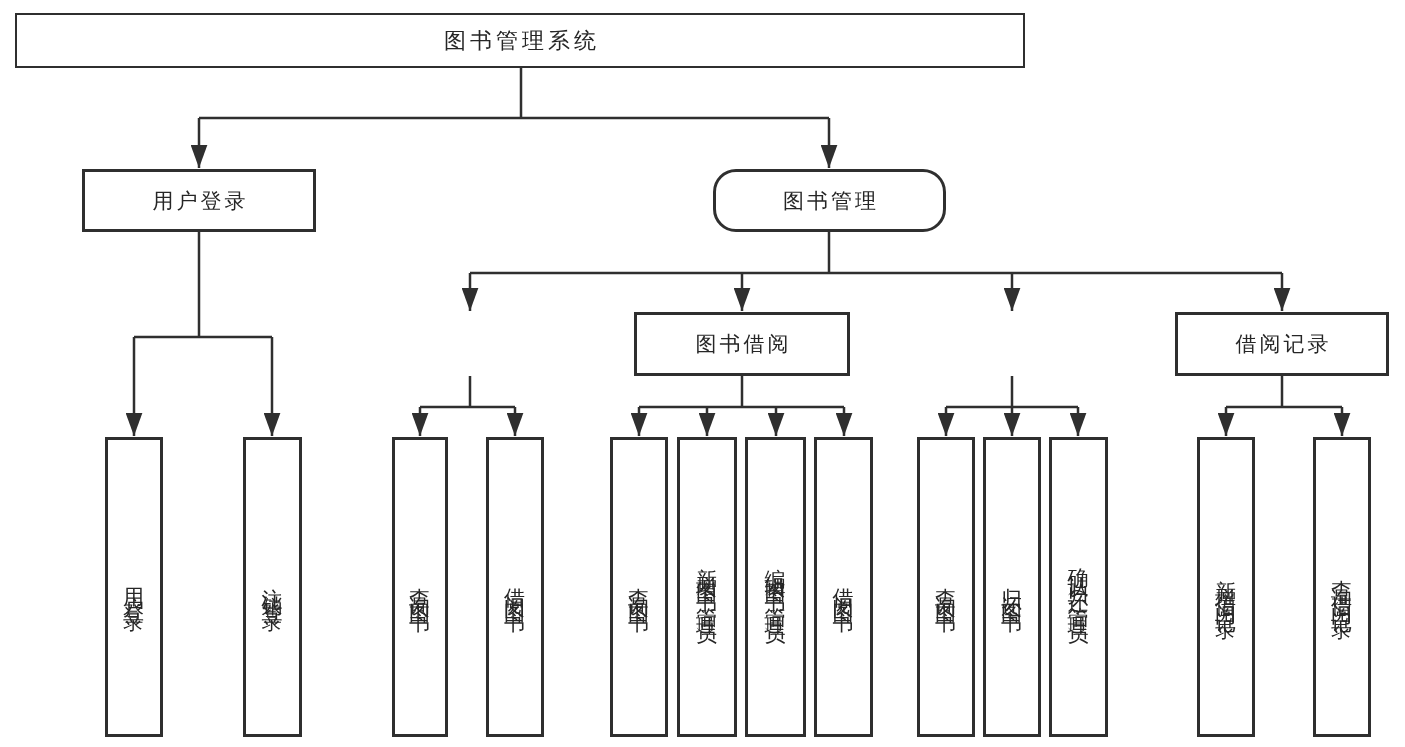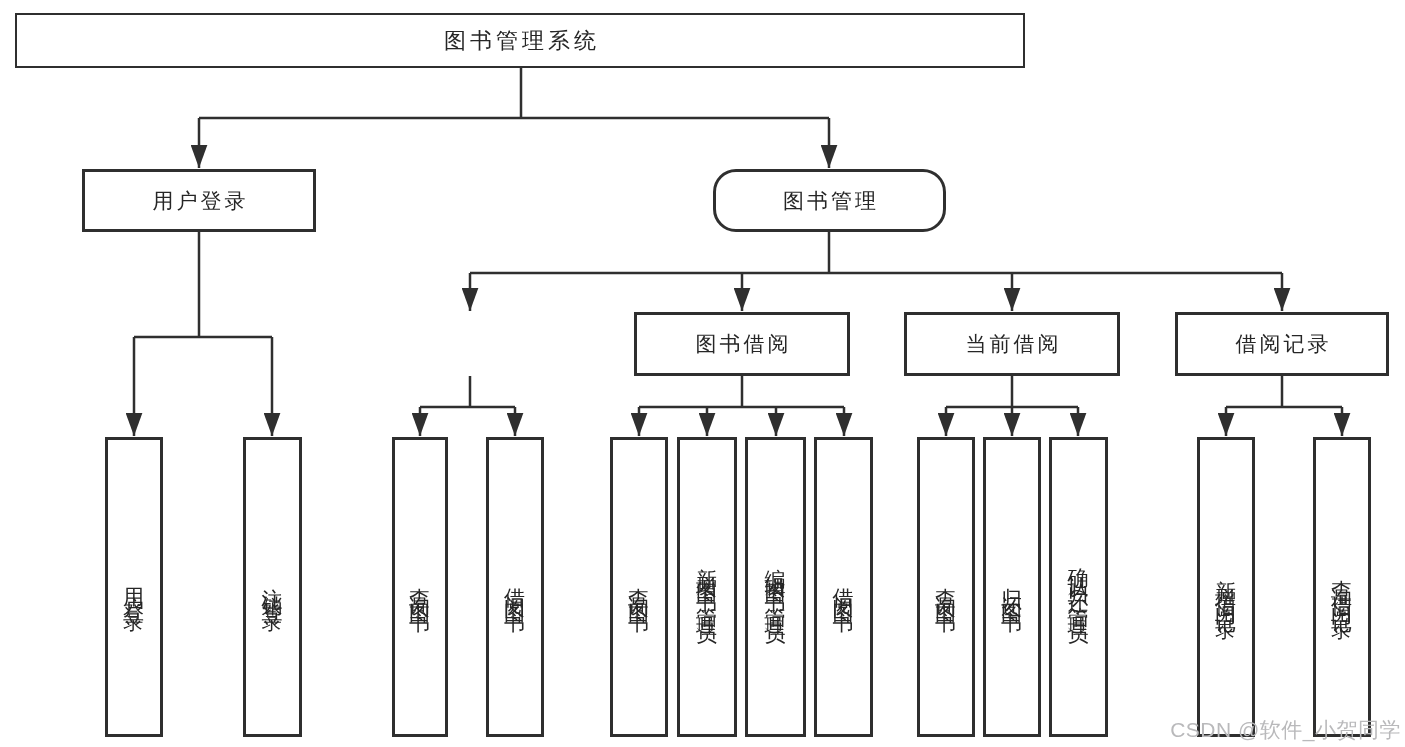--- a/index.html
+++ b/index.html
@@ -90,36 +90,34 @@
       <path d="M1342,407 V436" marker-end="url(#ah)"></path>
     </g>
   </svg>
 
   <div class="node h root" style="left:15px; top:13px; width:1010px; height:55px;">图书管理系统</div>
 
   <div class="node h" style="left:82px; top:169px; width:234px; height:63px;">用户登录</div>
   <div class="node h" style="left:713px; top:169px; width:233px; height:63px;border-radius:23px;">图书管理</div>
 
   <div class="node h" style="left:634px; top:312px; width:216px; height:64px;">图书借阅</div>
-  <div class="node h" style="left:904px; top:312px; width:216px; height:64px;">当前借阅</div>
   <div class="node h" style="left:1175px; top:312px; width:214px; height:64px;">借阅记录</div>
 
   <div class="node v" style="left:105px; top:437px; width:58px; height:300px;">用户登录</div>
   <div class="node v" style="left:243px; top:437px; width:59px; height:300px;">注销登录</div>
 
   <div class="node v" style="left:392px; top:437px; width:56px; height:300px;">查询图书</div>
   <div class="node v" style="left:486px; top:437px; width:58px; height:300px;">借阅图书</div>
 
   <div class="node v" style="left:610px; top:437px; width:58px; height:300px;">查询图书</div>
   <div class="node v" style="left:677px; top:437px; width:60px; height:300px;">新增图书（管理员）</div>
   <div class="node v" style="left:745px; top:437px; width:61px; height:300px;">编辑图书（管理员）</div>
   <div class="node v" style="left:814px; top:437px; width:59px; height:300px;">借阅图书</div>
 
   <div class="node v" style="left:917px; top:437px; width:58px; height:300px;">查询图书</div>
   <div class="node v" style="left:983px; top:437px; width:58px; height:300px;">归还图书</div>
   <div class="node v" style="left:1049px; top:437px; width:59px; height:300px;">确认归还（管理员）</div>
 
   <div class="node v" style="left:1197px; top:437px; width:58px; height:300px;">新增借阅记录</div>
   <div class="node v" style="left:1313px; top:437px; width:58px; height:300px;">查询借阅记录</div>
 
-  <div class="watermark">CSDN @软件_小贺同学</div>
 
 </div>
 
 </body></html>

